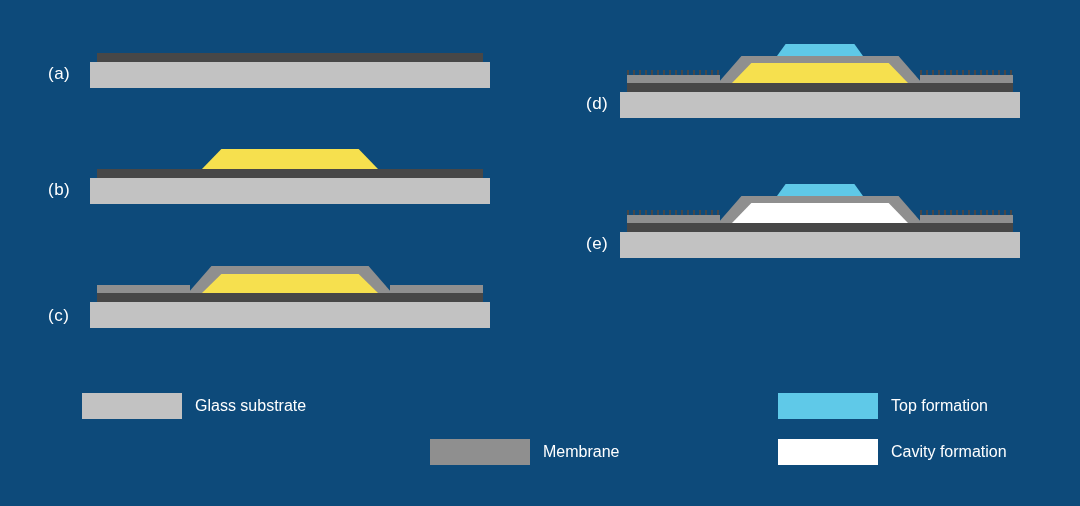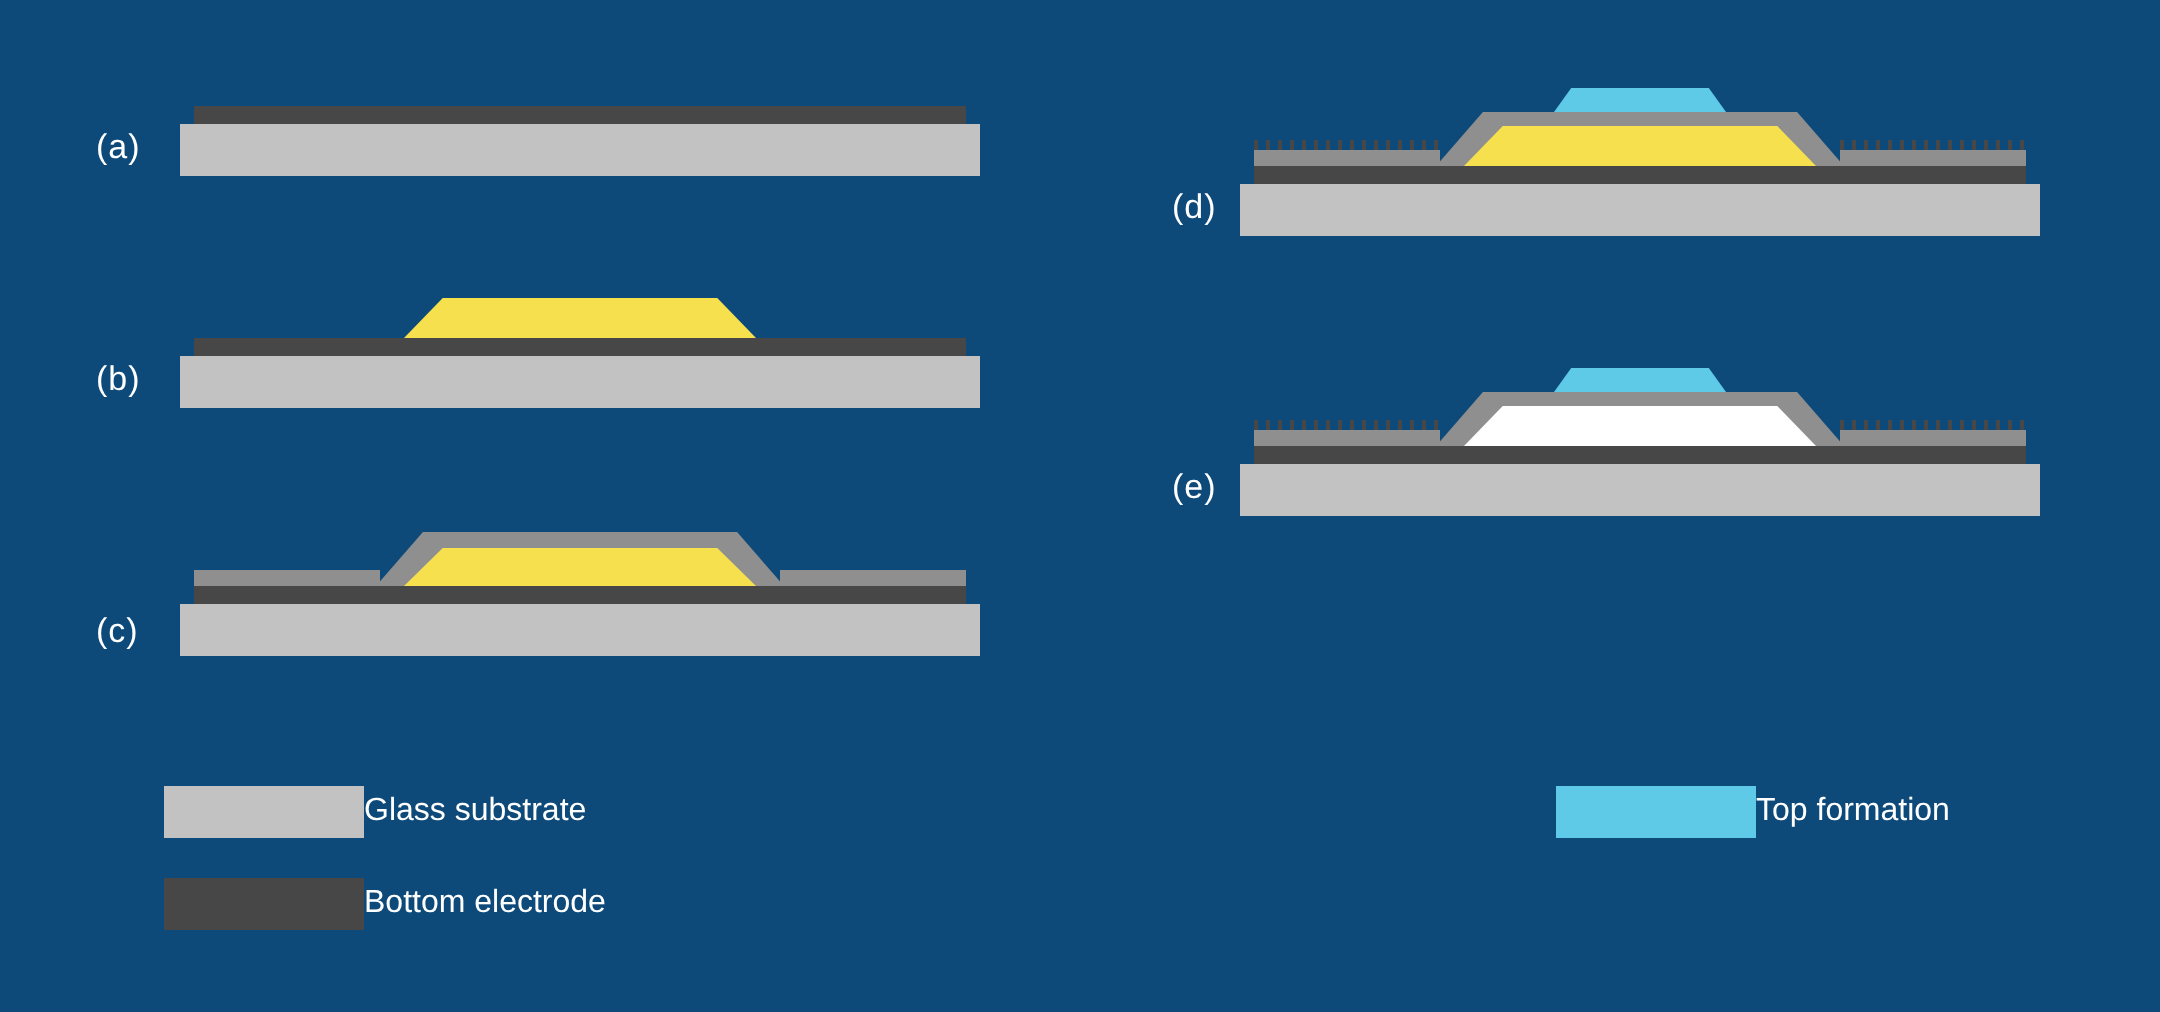--- a/index.html
+++ b/index.html
@@ -26,21 +26,21 @@
   .step-label  { position:absolute; font-size:17px; letter-spacing:0.5px; }
   .legend      { position:absolute; left:0; top:393px; width:100%; height:75px; }
   .legend-item { position:absolute; display:flex; align-items:center; height:26px; }
   .swatch      { width:100px; height:26px; flex:0 0 auto; }
   .sw-glass            { background:var(--glass); }
   .sw-bottom-electrode { background:var(--bottom-electrode); }
   .sw-sacrificial      { background:var(--sacrificial); }
   .sw-membrane         { background:var(--membrane); }
   .sw-top-electrode    { background:var(--top-electrode); }
   .sw-cavity           { background:var(--cavity); }
-  .legend-label { font-size:16px; white-space:nowrap; }
+  .legend-label { margin-left:13px; font-size:16px; white-space:nowrap; }
 </style>
 </head>
 <body>
 
 <div class="figure">
 
   <div class="step-label" style="left:48px; top:64px;">(a)</div>
   <div class="step-label" style="left:48px; top:180px;">(b)</div>
   <div class="step-label" style="left:48px; top:306px;">(c)</div>
   <div class="step-label" style="left:586px; top:94px;">(d)</div>
@@ -88,23 +88,27 @@
     <div class="layer wing" style="left:300px; top:31px; width:93px; height:8px;"></div>
     <div class="layer belectrode" style="left:7px; top:39px; width:386px; height:9px;"></div>
     <div class="layer substrate" style="left:0; top:48px; width:400px; height:26px;"></div>
   </div>
 
   <div class="legend">
     <div class="legend-item" style="left:82px; top:0;">
       <span class="swatch sw-glass"></span>
       <span class="legend-label">Glass substrate</span>
     </div>
-    <div class="legend-item" style="left:82px; top:46px;">
-      <span class="swatch sw-bottom-electrode"></span>
-      <span class="legend-label">Bottom electrode</span>
+    <div class="legend-item" style="left:430px; top:46px;">
+      <span class="swatch sw-membrane"></span>
+      <span class="legend-label">Membrane</span>
     </div>
     <div class="legend-item" style="left:778px; top:0;">
       <span class="swatch sw-top-electrode"></span>
       <span class="legend-label">Top formation</span>
+    </div>
+    <div class="legend-item" style="left:778px; top:46px;">
+      <span class="swatch sw-cavity"></span>
+      <span class="legend-label">Cavity formation</span>
     </div>
   </div>
 
 </div>
 
 </body></html>

